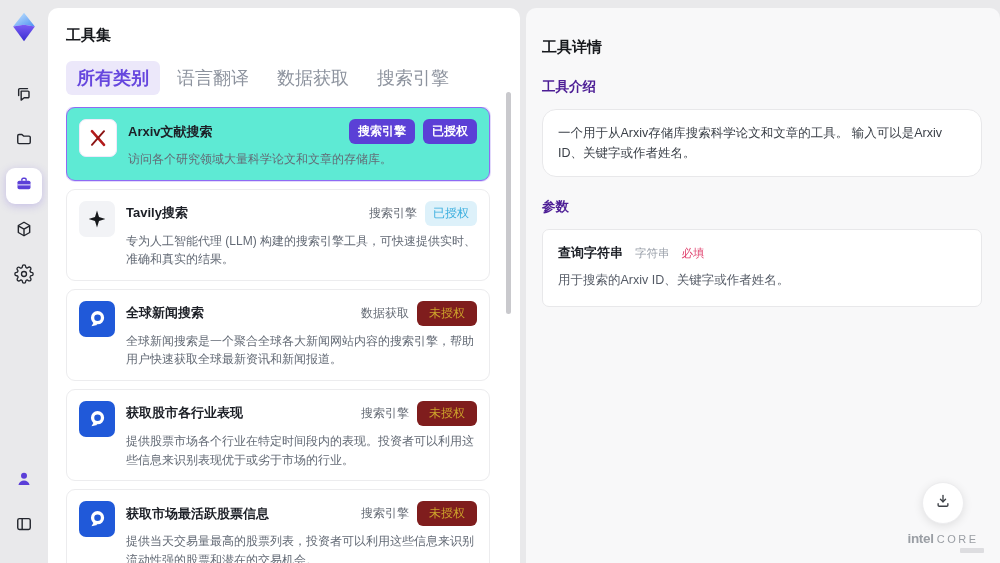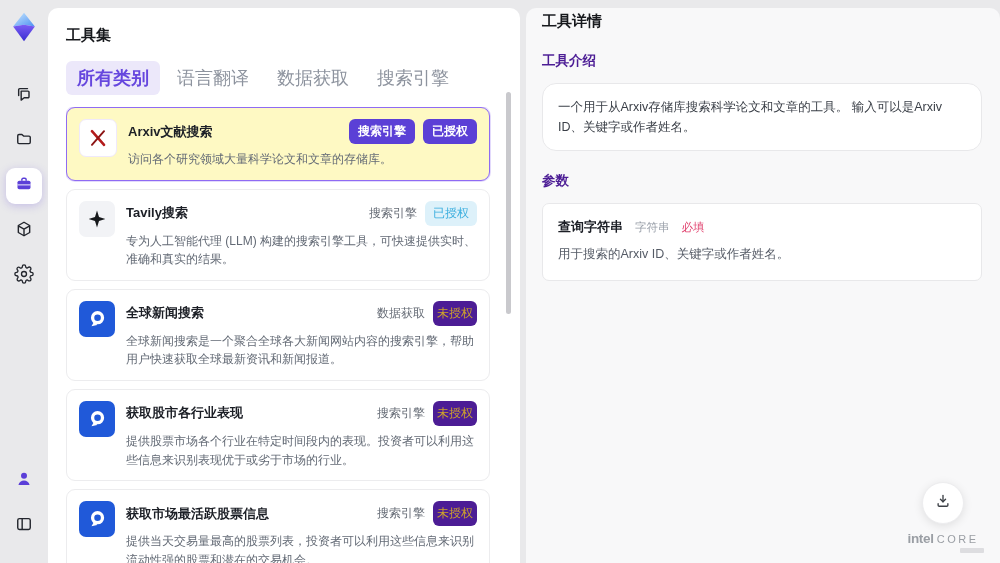--- a/index.html
+++ b/index.html
@@ -30,58 +30,58 @@
   .main{
     position:absolute;left:48px;top:8px;right:0;bottom:0;display:flex;gap:6px;
   }
   .panel-left{
     width:472px;background:#ffffff;border-radius:10px 10px 0 0;
     box-sizing:border-box;padding:18px 16px 0 18px;position:relative;
     display:flex;flex-direction:column;overflow:hidden;
   }
   .panel-right{
     flex:1;background:#f8f8f9;border-radius:10px 10px 0 0;
-    box-sizing:border-box;padding:4px 18px 0 16px;position:relative;overflow:hidden;
+    box-sizing:border-box;padding:30px 18px 0 16px;position:relative;overflow:hidden;
   }
   .panel-title{font-size:15px;font-weight:700;color:#17191d;}
   
   .tabs{display:flex;gap:6px;margin-top:16px;}
   .tab{
     border:none;background:transparent;color:#8d939e;font-size:18px;
     padding:5px 11px;border-radius:6px;cursor:pointer;font-family:inherit;
   }
   .tab.active{background:#ece8fa;color:#6647de;font-weight:700;}
   
   .tool-list{margin-top:12px;display:flex;flex-direction:column;gap:8px;flex:1;overflow:hidden;padding-right:14px;}
   .tool-card{
     position:relative;display:flex;gap:11px;padding:11px 12px;background:#fff;
     border:1px solid #ececee;border-radius:9px;cursor:pointer;box-sizing:border-box;
   }
   .tool-card.selected{
-    background:#fef9c3;border:1px solid #8f6bf3;box-shadow:0 0 0 1px rgba(143,107,243,.25);
+    background:#5eead4;border:1px solid #8f6bf3;box-shadow:0 0 0 1px rgba(143,107,243,.25);
   }
   .tool-icon{
     width:36px;height:36px;border-radius:7px;flex:none;
     display:flex;align-items:center;justify-content:center;
   }
   .tool-icon svg{width:22px;height:22px;}
   .icon-bg-arxiv{background:#ffffff;border:1px solid #efe9fb;}
   .icon-bg-star{background:#f2f3f6;}
   .icon-bg-q{background:#2059d9;}
   .tool-body{flex:1;min-width:0;}
   .tool-row{display:flex;align-items:center;}
   .tool-name{font-size:13px;font-weight:700;color:#1c1f26;}
   .tool-badges{margin-left:auto;display:flex;align-items:center;gap:8px;}
   .badge-solid{
     background:#5b40d6;color:#fff;font-size:12px;font-weight:700;
     padding:4px 9px;border-radius:6px;white-space:nowrap;
   }
   .cat-plain{color:#666c76;font-size:12px;white-space:nowrap;}
   .badge-auth-blue{background:#ddf1fa;color:#3aaede;font-size:12px;padding:4px 8px;border-radius:6px;white-space:nowrap;}
-  .badge-auth-yellow{background:#4c1d95;color:#cda32b;font-size:12px;padding:4px 4px;border-radius:6px;white-space:nowrap;}
+  .badge-auth-yellow{background:#7f1d1d;color:#cda32b;font-size:12px;padding:4px 12px;border-radius:6px;white-space:nowrap;}
   .tool-desc{margin-top:6px;font-size:12px;color:#636a75;line-height:1.55;}
   
   .list-scrollbar{
     position:absolute;right:9px;top:84px;width:5px;height:222px;border-radius:3px;background:#c9c9cd;
   }
   
   .section-head{font-size:13.5px;font-weight:700;color:#4c1d95;margin-top:21px;}
   .info-box{
     margin-top:13px;background:#ffffff;border:1px solid #e8e8ea;border-radius:14px;
     padding:13px 15px;font-size:12.5px;color:#3a3f47;line-height:1.6;

